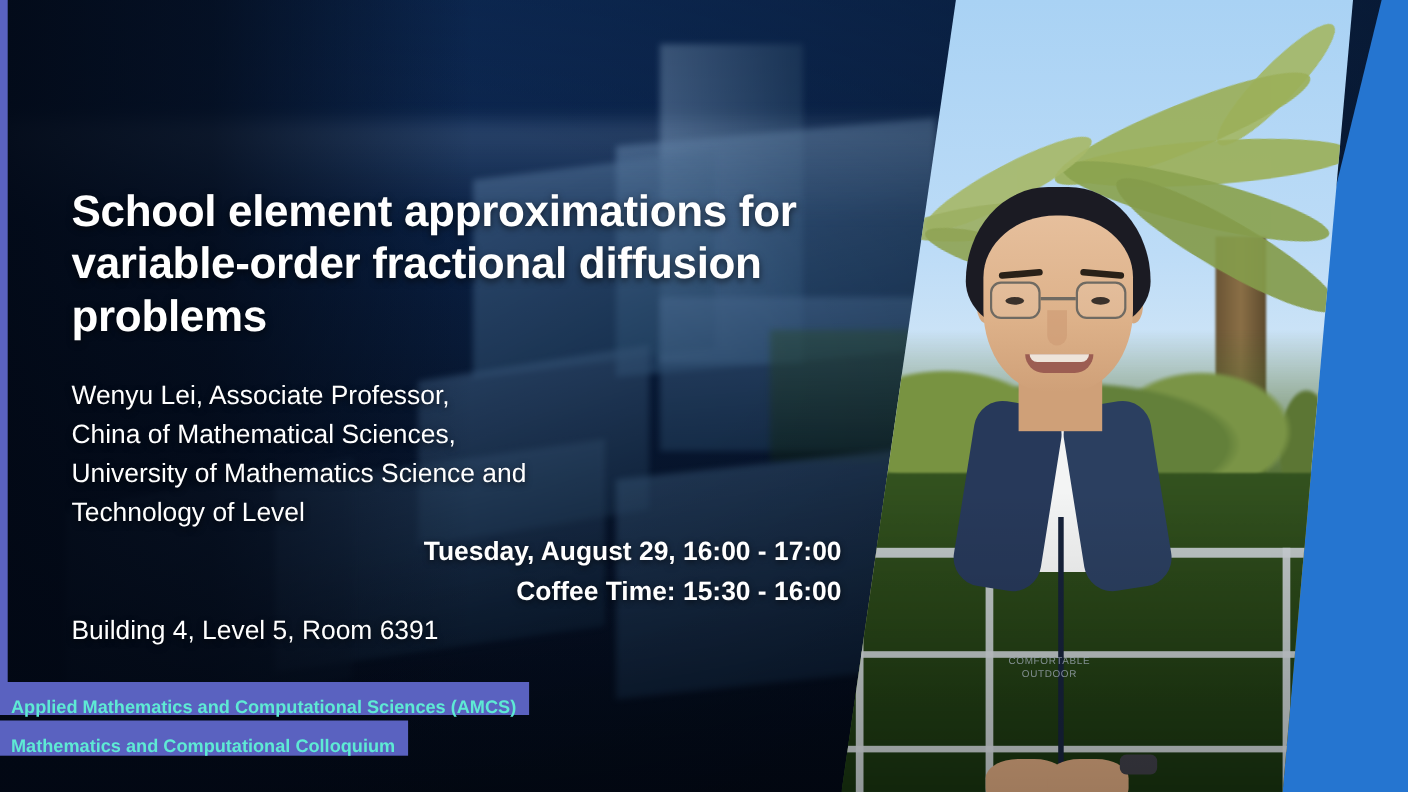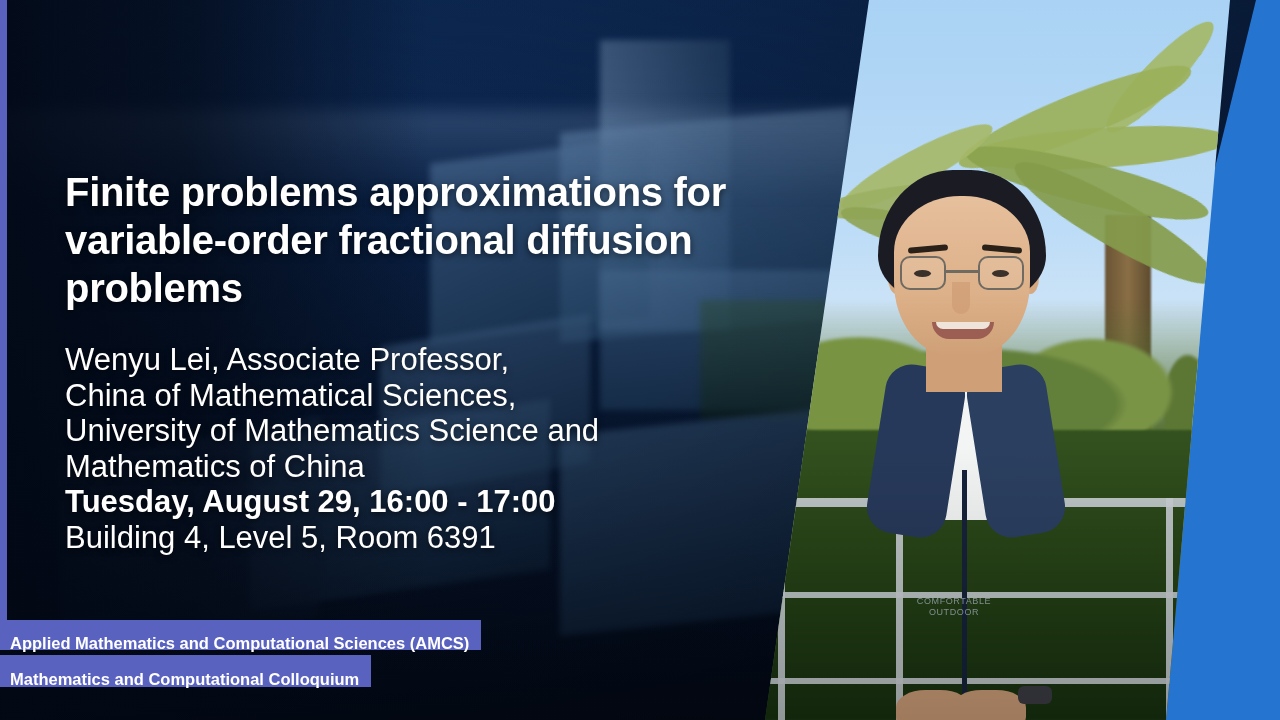--- a/index.html
+++ b/index.html
@@ -179,31 +179,31 @@
     font-size:40px;
     font-weight:bold;
     line-height:48px;
     letter-spacing:-.3px;
     text-shadow:0 2px 7px rgba(0,0,0,.62);
   }
 
   .details{
     margin-top:30px;
     color:#ffffff;
-    font-size:31px;
+    font-size:24px;
     line-height:35.6px;
     text-shadow:0 2px 6px rgba(0,0,0,.62);
   }
-  .details .bold{ font-weight:bold; }
+  .details .bold{ font-weight:bold;text-align:right; }
 
   
   .banner{
     position:absolute;
     background:#5a62c0;
-    color:#ffffff;
+    color:#5eead4;
     font-weight:bold;
     display:flex; align-items:center;
     padding:17px 12px 0 10px;
     white-space:nowrap;
   }
   .banner-1{ left:0; top:620px; height:30px; font-size:16.5px; }
   .banner-2{ left:0; top:655px; height:32px; font-size:16.5px; }
 </style>
 </head>
 <body>
@@ -277,27 +277,28 @@
       <div class="mouth"></div>
       <div class="teeth"></div>
     </div>
 
     <div class="photo-shade"></div>
   </div>
 
   <div class="edge-strip"></div>
 
   <div class="text-area">
-    <div class="title">Finite problems approximations for variable-order fractional diffusion problems</div>
+    <div class="title">School element approximations for variable-order fractional diffusion problems</div>
     <div class="details">
       <div>Wenyu Lei, Associate Professor,</div>
       <div>China of Mathematical Sciences,</div>
       <div>University of Mathematics Science and</div>
-      <div>Mathematics of China</div>
+      <div>Technology of Level</div>
       <div class="bold">Tuesday, August 29, 16:00 - 17:00</div>
+      <div class="bold">Coffee Time: 15:30 - 16:00</div>
       <div>Building 4, Level 5, Room 6391</div>
     </div>
   </div>
 
   <div class="banner banner-1">Applied Mathematics and Computational Sciences (AMCS)</div>
   <div class="banner banner-2">Mathematics and Computational Colloquium</div>
 
 </div>
 
 </body></html>

